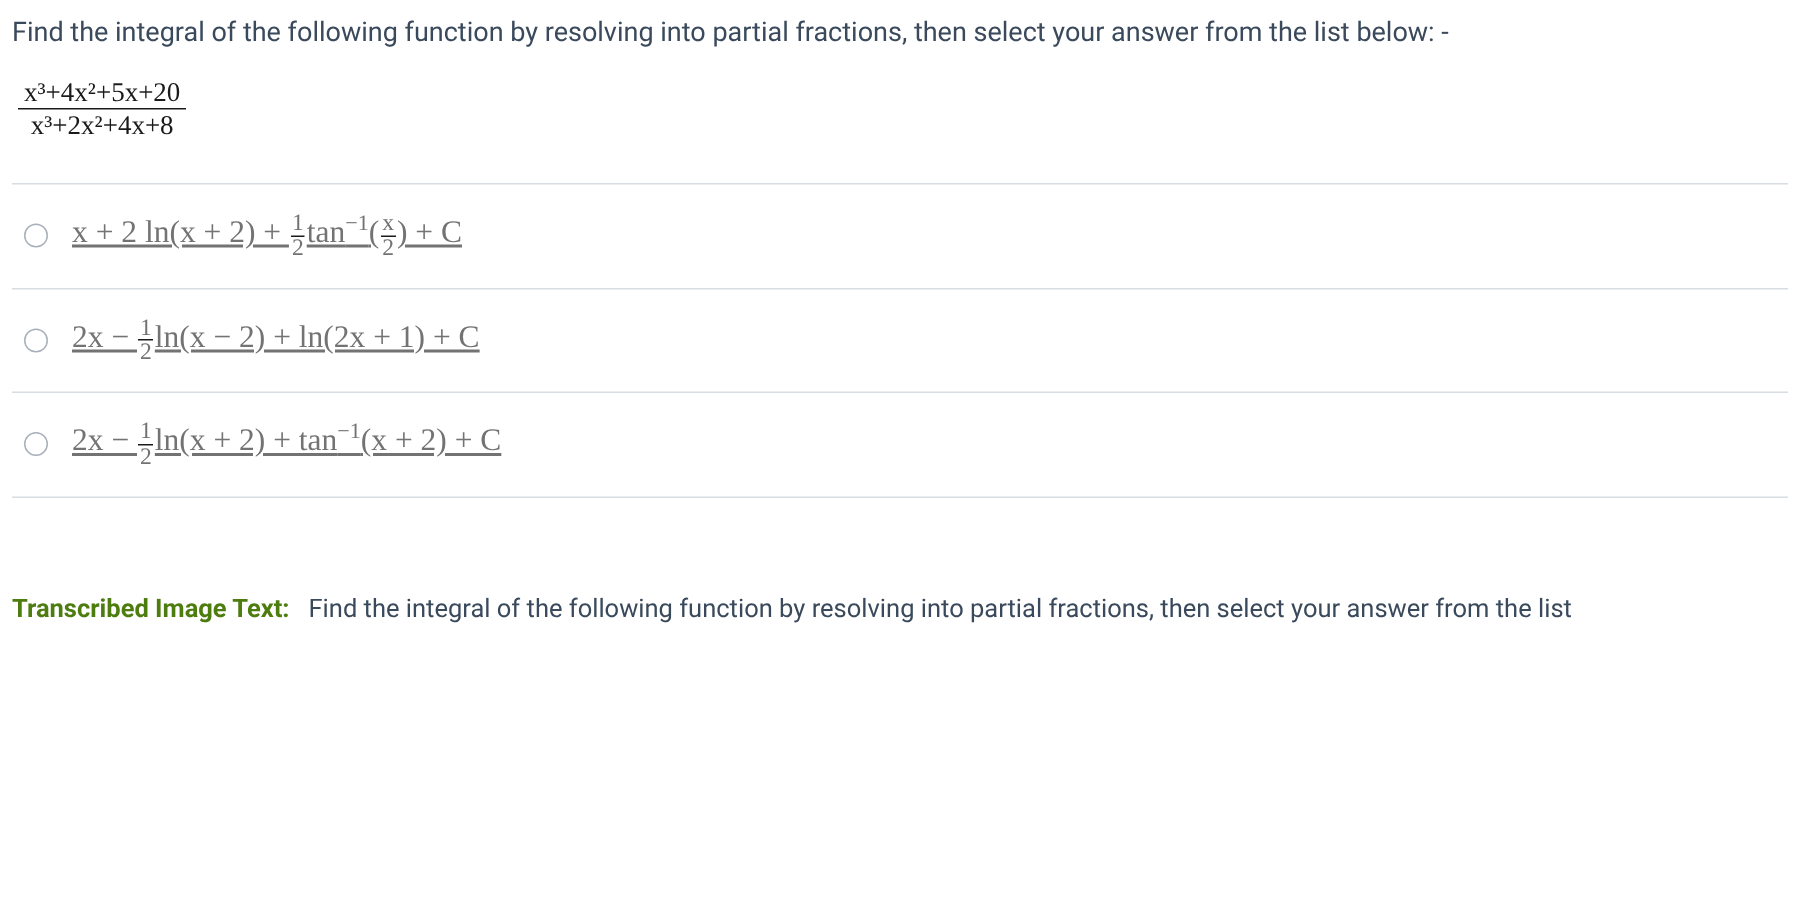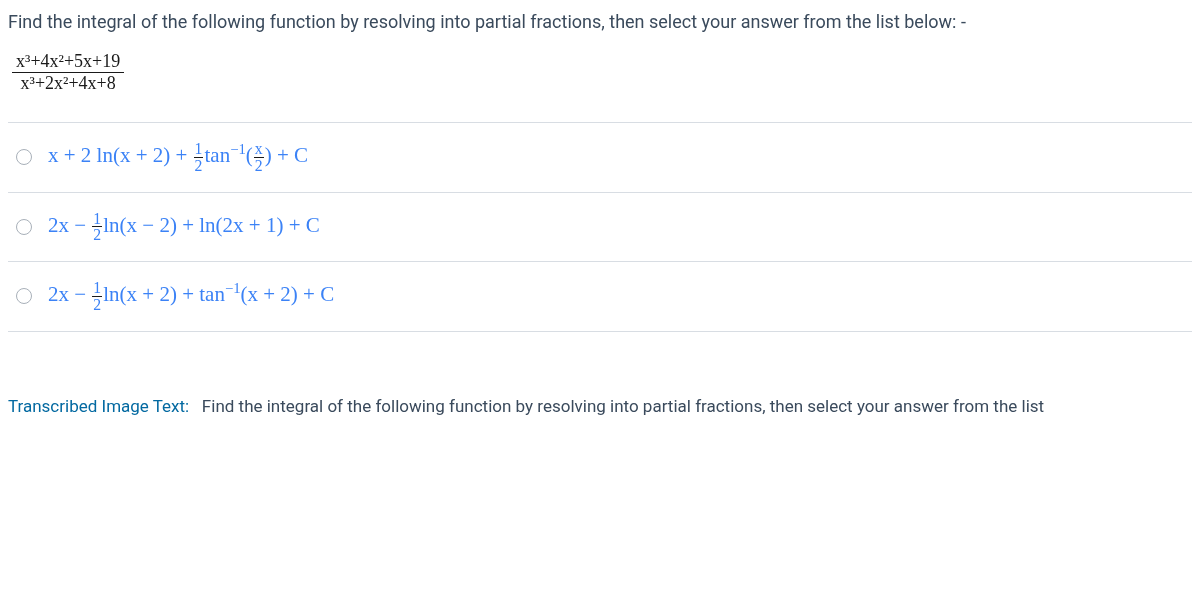--- a/index.html
+++ b/index.html
@@ -53,52 +53,53 @@
       width: 16px;
       height: 16px;
       border: 1.8px solid #a8b0b9;
       border-radius: 50%;
       flex-shrink: 0;
       background: #fff;
     }
     .option-label {
       font-family: "Times New Roman", serif;
       font-size: 21px;
-      color: #3b82f6;
+      color: #737373;
+      text-decoration: underline;
     }
     .sfrac {
       display: inline-block;
       text-align: center;
       vertical-align: -0.55em;
       font-size: 0.75em;
       line-height: 1;
       margin: 0 1px;
     }
     .sfrac .sn { display: block; border-bottom: 1px solid #1a1a1a; padding: 0 1px; }
     .sfrac .sd { display: block; padding: 0 1px; }
     .sup { font-size: 0.7em; vertical-align: super; }
     .transcribed {
       margin-top: 56px;
       font-size: 17px;
       color: #3a4a5c;
       line-height: 2.2;
     }
     .transcribed .title {
-      font-weight: 400;
-      color: #0369a1;
+      font-weight: 700;
+      color: #4d7c0f;
     }
   </style>
 </head>
 <body>
 
 <div class="question-text">Find the integral of the following function by resolving into partial fractions, then select your answer from the list below: -</div>
 
 <div class="math-expr">
   <span class="fraction">
-    <span class="num">x³+4x²+5x+19</span>
+    <span class="num">x³+4x²+5x+20</span>
     <span class="den">x³+2x²+4x+8</span>
   </span>
 </div>
 
 <div class="options">
   <div class="option">
     <span class="radio"></span>
     <span class="option-label">x + 2 ln(x + 2) + <span class="sfrac"><span class="sn">1</span><span class="sd">2</span></span>tan<span class="sup">−1</span>(<span class="sfrac"><span class="sn">x</span><span class="sd">2</span></span>) + C</span>
   </div>
   <div class="option">

